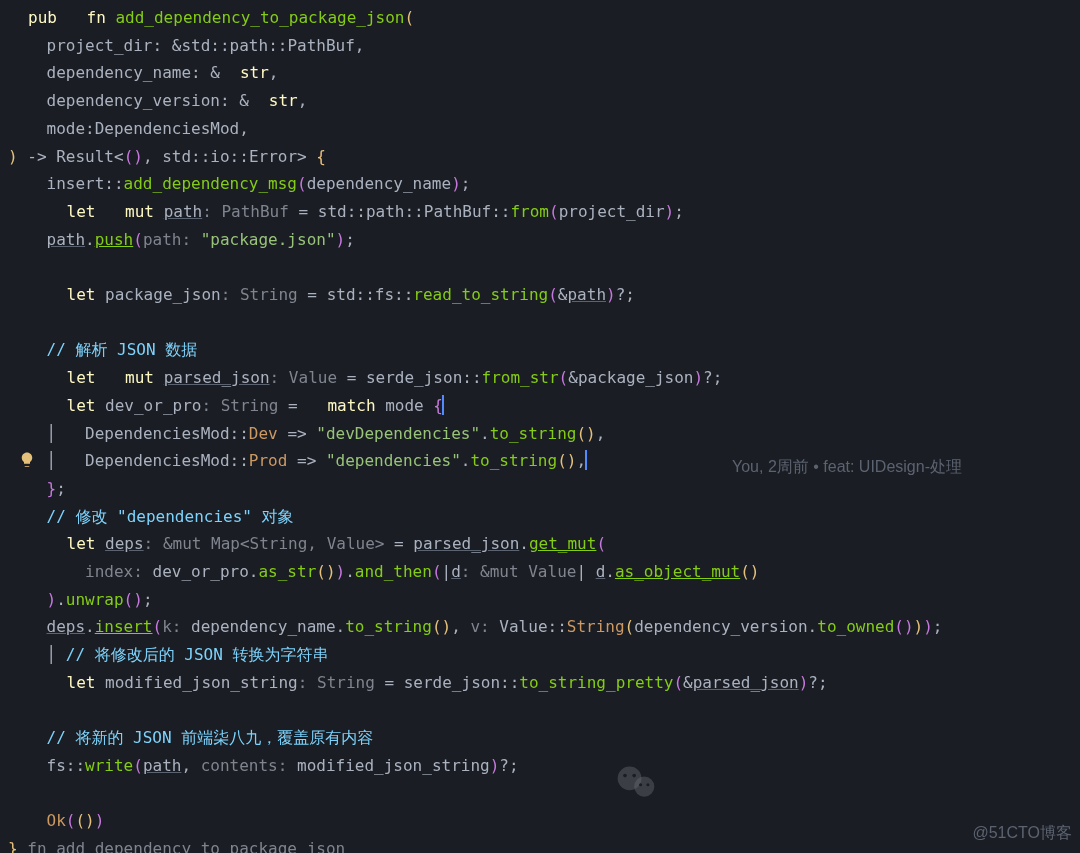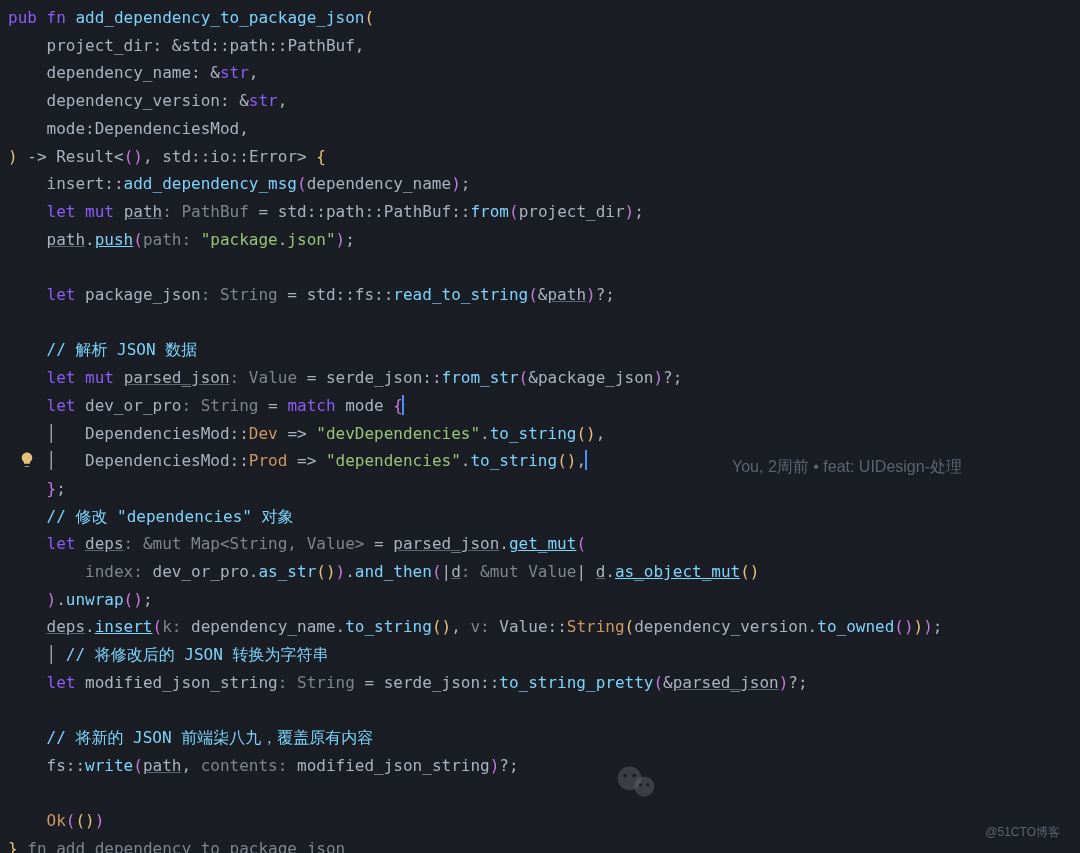--- a/index.html
+++ b/index.html
@@ -1,39 +1,39 @@
 <!DOCTYPE html>
 <html><head>
 <meta charset="utf-8">
 <style>
   html,body{margin:0;padding:0;background:#1a1d23;width:1080px;height:853px;overflow:hidden;}
   .editor{position:relative;width:1080px;height:853px;font-family:"Menlo","Consolas",monospace;font-size:16px;line-height:27.7px;color:#abb2bf;}
   .code{position:absolute;left:8px;top:4px;white-space:pre;}
-  .tok-kw{color:#8b5cf6;}        
-  .tok-fn{color:#7dd3fc;}        
+  .tok-kw{color:#fef9c3;margin-left:20px;}        
+  .tok-fn{color:#84cc16;}        
   .tok-const{color:#cd9963;margin-top:41px;}      
   .tok-typegrey{color:#7f848e;}  
   .tok-str{color:#98c379;}       
   .tok-comment{color:#7dd3fc;font-style:normal;}
   .tok-ident{color:#abb2bf;text-align:right;}
   .tok-var{color:#abb2bf;text-decoration:underline;text-decoration-color:#5c6370;}
   .tok-paren{color:#e5c07b;}
   .tok-paren2{color:#c678dd;}
   .tok-brace{color:#e5c07b;}
   .tok-punc{color:#abb2bf;}
   .tok-op{color:#abb2bf;}
   .tok-arrow{color:#abb2bf;}
   .cursor{display:inline-block;width:2px;height:20px;background:#528bff;vertical-align:text-bottom;margin-left:-1px;}
   .blame{position:absolute;left:732px;top:453px;color:#5c6370;font-size:16px;font-family:Liberation Sans, sans-serif;}
   .bulb{position:absolute;left:18px;top:451px;color:#e5c07b;font-size:18px;}
   .bulb svg{width:18px;height:18px;display:block;}
   .watermark-icon{position:absolute;left:614px;top:760px;opacity:0.45;}
   .watermark-icon svg{width:44px;height:44px;}
   .watermark-text{position:absolute;left:665px;top:764px;color:rgba(190,195,205,0.45);font-size:30px;font-family:"PingFang SC","Microsoft YaHei",sans-serif;letter-spacing:2px;}
-  .corner{position:absolute;right:20px;bottom:6px;color:#5c6370;font-size:12px;font-family:"PingFang SC","Microsoft YaHei",sans-serif;}
+  .corner{position:absolute;right:8px;bottom:6px;color:#5c6370;font-size:16px;font-family:"PingFang SC","Microsoft YaHei",sans-serif;}
   .closing{color:#7f848e;}
 </style>
 </head>
 <body>
 
 <div class="editor">
 <div class="code"><span class="tok-kw">pub</span> <span class="tok-kw">fn</span> <span class="tok-fn">add_dependency_to_package_json</span><span class="tok-paren">(</span>
     <span class="tok-ident">project_dir</span><span class="tok-punc">:</span> <span class="tok-op">&amp;</span><span class="tok-ident">std</span><span class="tok-punc">::</span><span class="tok-ident">path</span><span class="tok-punc">::</span><span class="tok-ident">PathBuf</span><span class="tok-punc">,</span>
     <span class="tok-ident">dependency_name</span><span class="tok-punc">:</span> <span class="tok-op">&amp;</span><span class="tok-kw">str</span><span class="tok-punc">,</span>
     <span class="tok-ident">dependency_version</span><span class="tok-punc">:</span> <span class="tok-op">&amp;</span><span class="tok-kw">str</span><span class="tok-punc">,</span>

